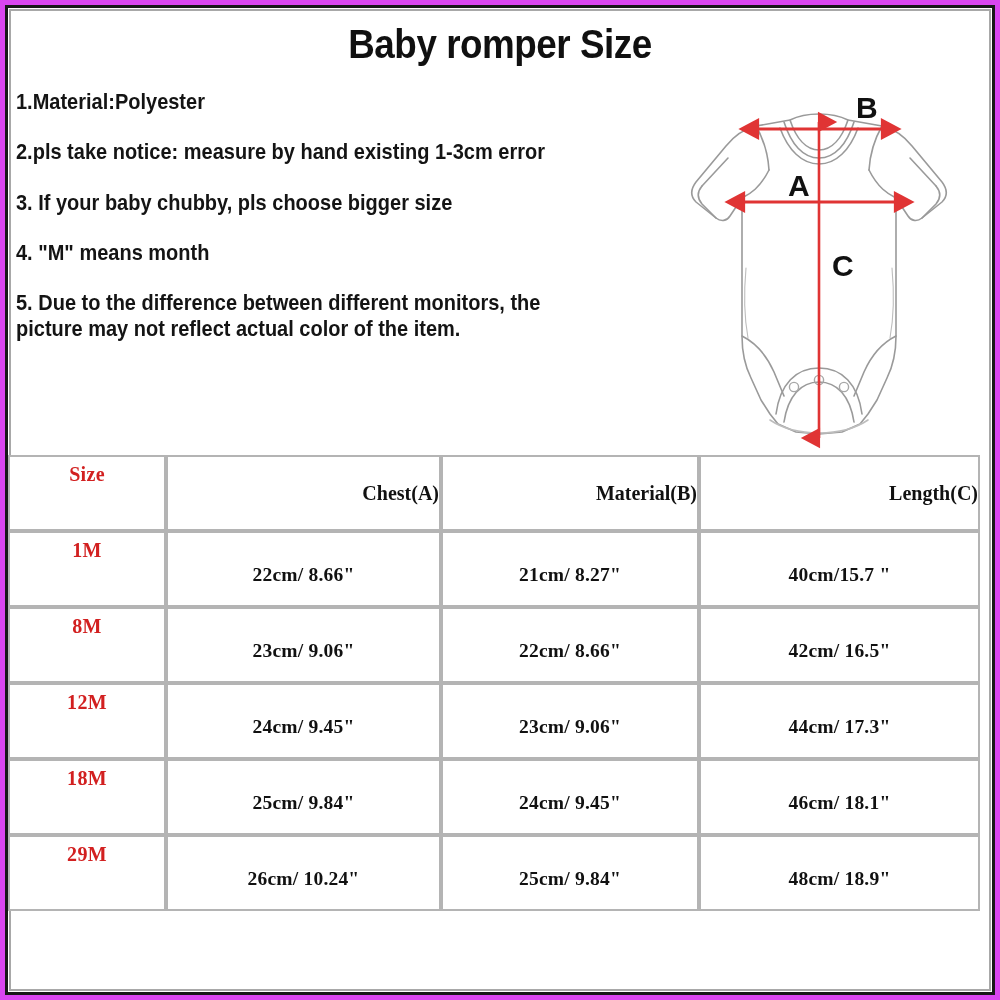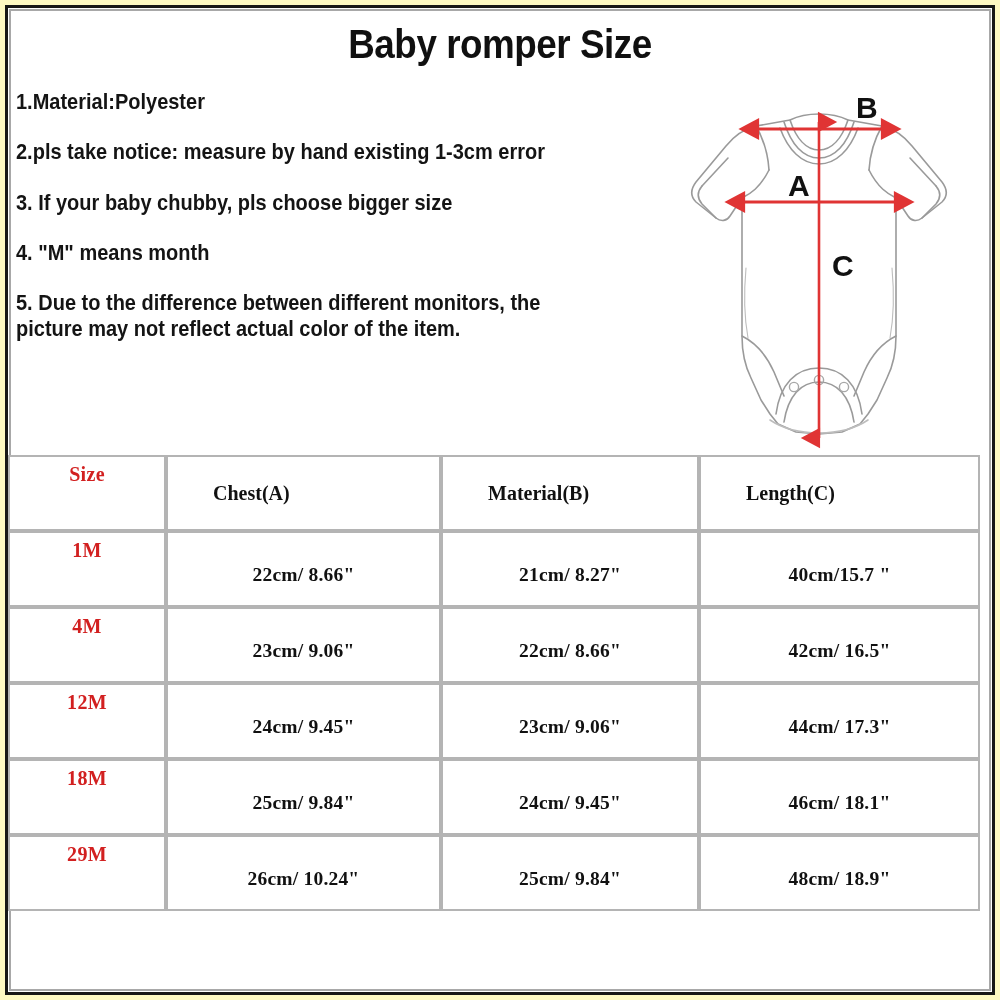--- a/index.html
+++ b/index.html
@@ -6,21 +6,21 @@
   body{
     width:1000px;height:1000px;
     background:#ffffff;
     font-family:"Liberation Sans", sans-serif;
     overflow:hidden;
   }
   .page{
     position:relative;
     width:1000px;height:1000px;
     box-sizing:border-box;
-    background:#fef9c3;
+    background:#d946ef;
   }
   
   .outer-frame{
     position:absolute;
     left:5px;top:5px;
     width:990px;height:990px;
     box-sizing:border-box;
     border:3px solid #171717;
     background:#ffffff;
   }
@@ -103,21 +103,21 @@
     font-family:"Liberation Serif", serif;
     font-weight:bold;
     font-size:20px;
     color:#d22020;
     letter-spacing:0.3px;
   }
   .cell-head{
     position:absolute;
     left:0;right:0;top:50%;
     transform:translateY(-50%);
-    text-align:left;
+    text-align:right;
     font-family:"Liberation Serif", serif;
     font-weight:bold;
     font-size:20px;
     color:#111111;
     padding-left:45px;
   }
   .cell-val{
     position:absolute;
     left:0;right:0;top:58%;
     transform:translateY(-50%);
@@ -265,21 +265,21 @@
         <td class="col-b">
           <div class="cell-val">21cm/ 8.27"</div>
         </td>
         <td class="col-c">
           <div class="cell-val">40cm/15.7 "</div>
         </td>
       </tr>
 
       <tr>
         <td class="col-size">
-          <div class="cell-size">4M</div>
+          <div class="cell-size">8M</div>
         </td>
         <td class="col-a">
           <div class="cell-val">23cm/ 9.06"</div>
         </td>
         <td class="col-b">
           <div class="cell-val">22cm/ 8.66"</div>
         </td>
         <td class="col-c">
           <div class="cell-val">42cm/ 16.5"</div>
         </td>

